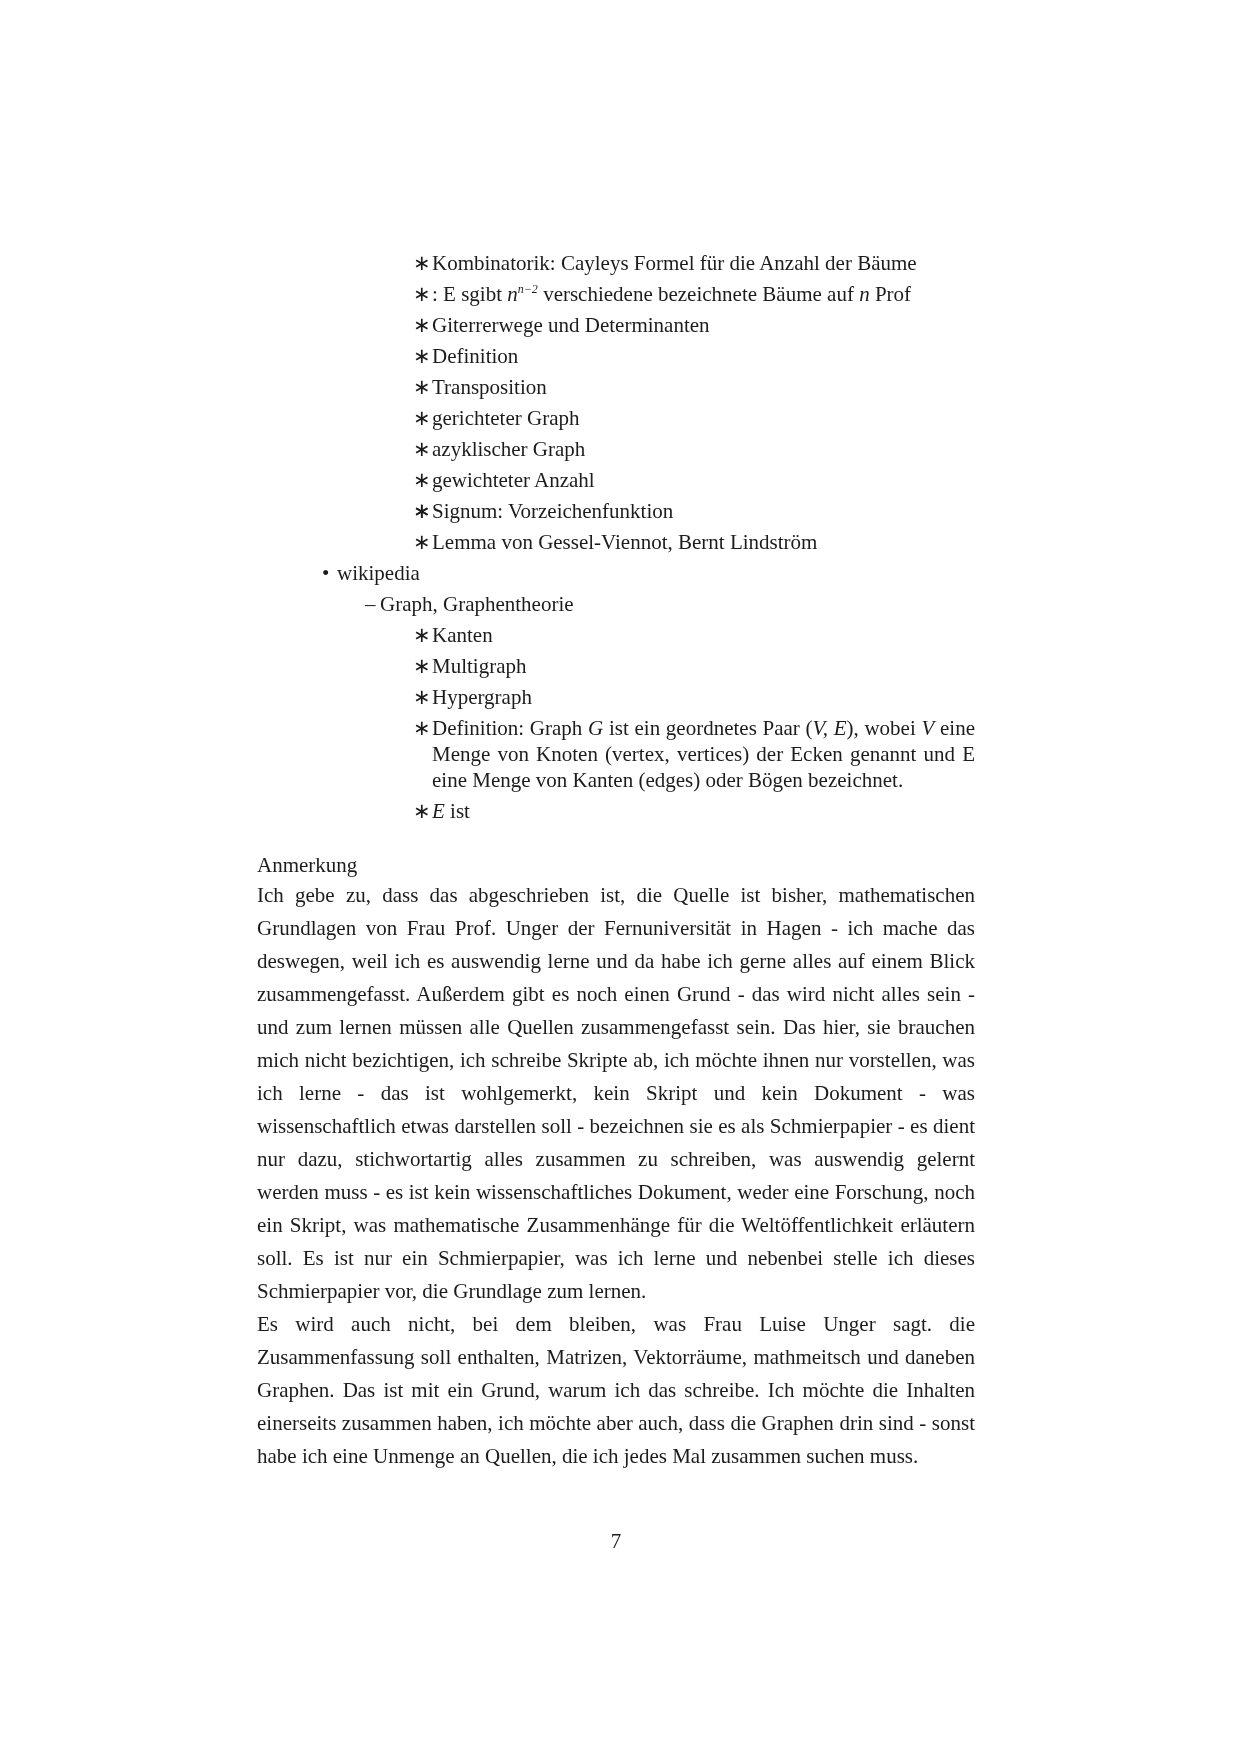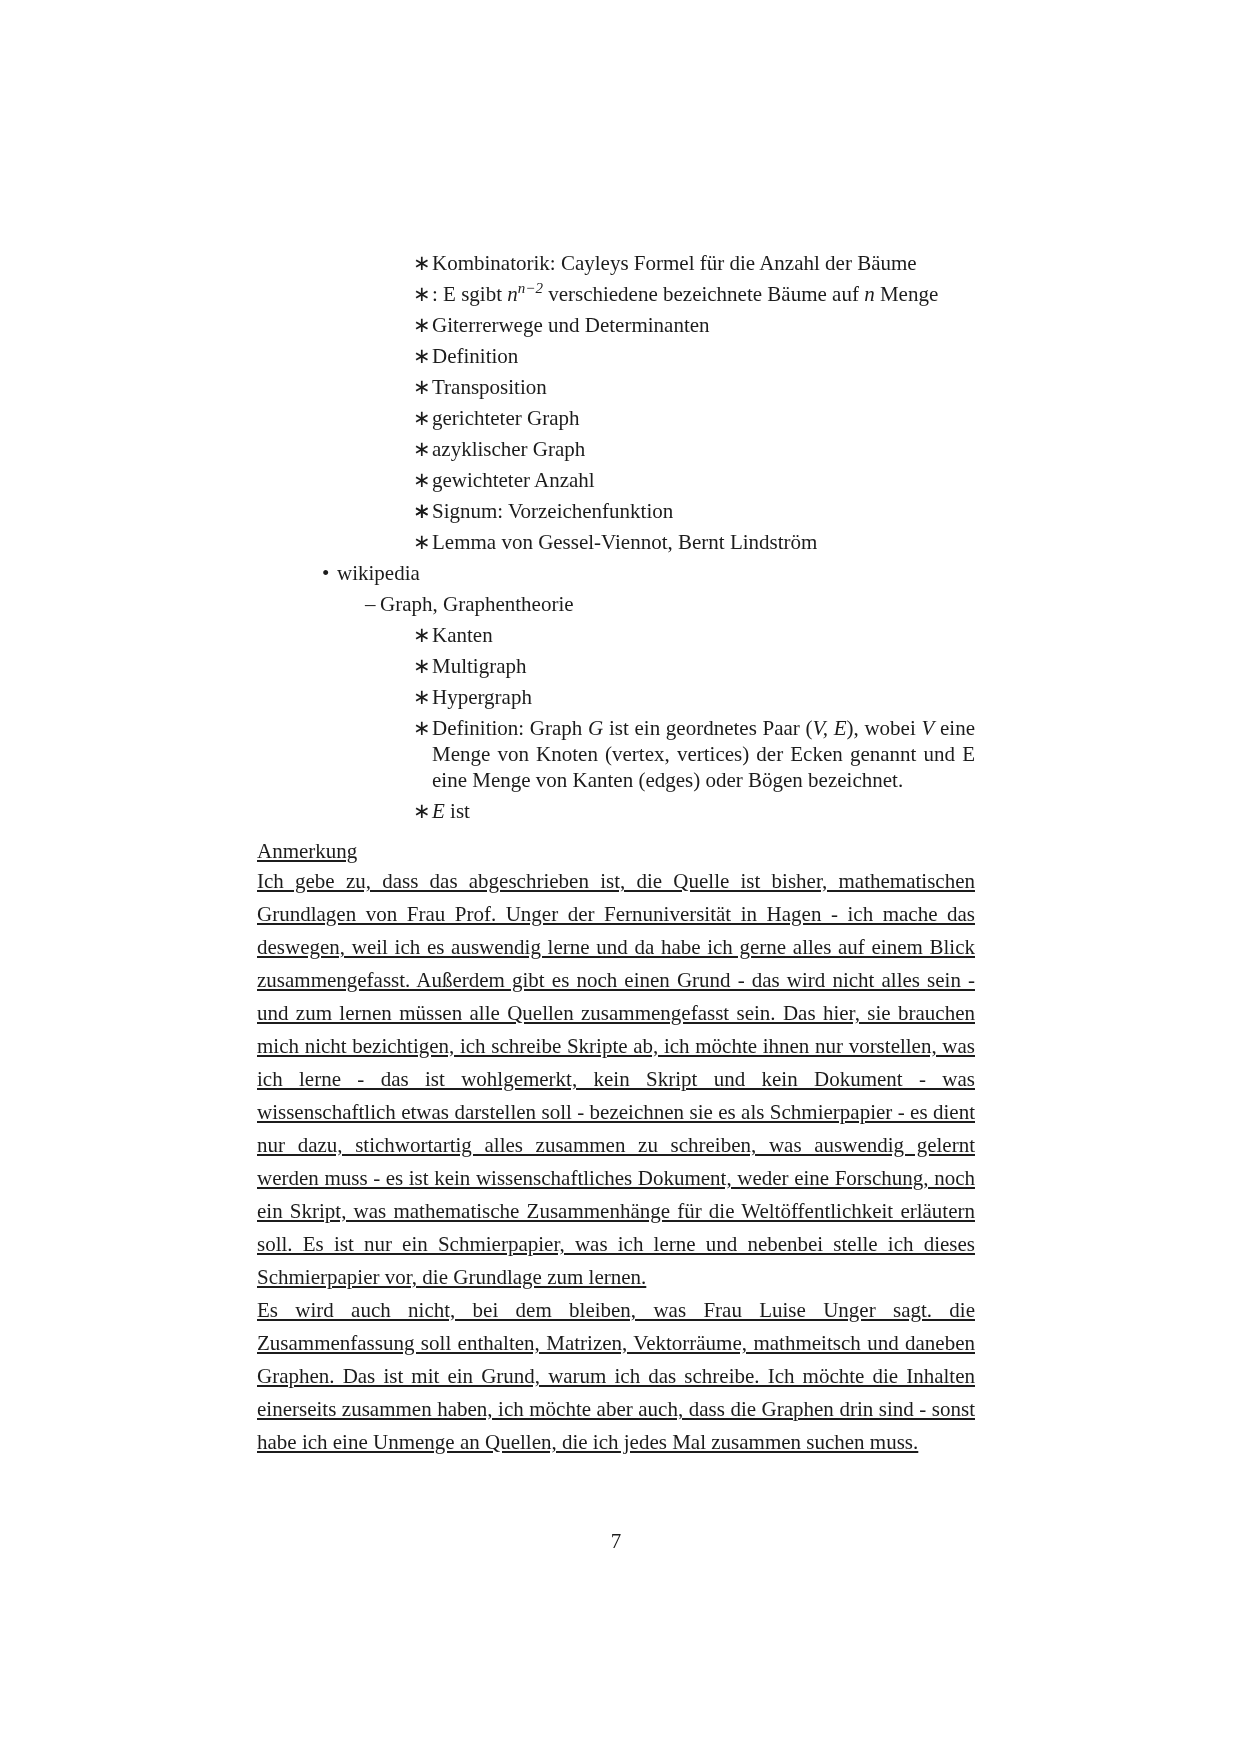--- a/index.html
+++ b/index.html
@@ -27,23 +27,23 @@
     margin-bottom:5px;
   }
   .item .marker { position:absolute; top:0; }
   .lvl1 { padding-left:80px; }
   .lvl1 .marker { left:65px; }
   .lvl2 { padding-left:123px; }
   .lvl2 .marker { left:108px; }
   .lvl3 { padding-left:175px; }
   .lvl3 .marker { left:156px; }
   .it { font-style:italic; }
-  sup { font-size:15px; line-height:0; }
+  sup { font-size:12px; line-height:0; }
   
-  .note { margin-top:14px;text-decoration:underline; }
+  .note { margin-top:28px; }
   .note-heading { line-height:27px; }
   .para {
     margin:0;
     line-height:33px;
     text-align:justify;
   }
   
   .folio {
     position:absolute;
     left:257px; top:1528px;
@@ -52,21 +52,21 @@
     line-height:27px;
   }
 </style>
 </head>
 <body>
 
 <div class="page">
   <div class="content">
     <div class="outline">
         <div class="item lvl3"><span class="marker">∗</span><span class="item-text"><span>Kombinatorik: Cayleys Formel für die Anzahl der Bäume</span></span></div>
-        <div class="item lvl3"><span class="marker">∗</span><span class="item-text"><span>: E sgibt </span><span class="it">n</span><sup class="it">n−2</sup><span> verschiedene bezeichnete Bäume auf </span><span class="it">n</span><span> Menge</span></span></div>
+        <div class="item lvl3"><span class="marker">∗</span><span class="item-text"><span>: E sgibt </span><span class="it">n</span><sup class="it">n−2</sup><span> verschiedene bezeichnete Bäume auf </span><span class="it">n</span><span> Prof</span></span></div>
         <div class="item lvl3"><span class="marker">∗</span><span class="item-text"><span>Giterrerwege und Determinanten</span></span></div>
         <div class="item lvl3"><span class="marker">∗</span><span class="item-text"><span>Definition</span></span></div>
         <div class="item lvl3"><span class="marker">∗</span><span class="item-text"><span>Transposition</span></span></div>
         <div class="item lvl3"><span class="marker">∗</span><span class="item-text"><span>gerichteter Graph</span></span></div>
         <div class="item lvl3"><span class="marker">∗</span><span class="item-text"><span>azyklischer Graph</span></span></div>
         <div class="item lvl3"><span class="marker">∗</span><span class="item-text"><span>gewichteter Anzahl</span></span></div>
         <div class="item lvl3"><span class="marker">∗</span></div>
         <div class="item lvl3"><span class="marker">∗</span><span class="item-text"><span>Signum: Vorzeichenfunktion</span></span></div>
         <div class="item lvl3"><span class="marker">∗</span><span class="item-text"><span>Lemma von Gessel-Viennot, Bernt Lindström</span></span></div>
         <div class="item lvl1"><span class="marker">•</span><span class="item-text"><span>wikipedia</span></span></div>

